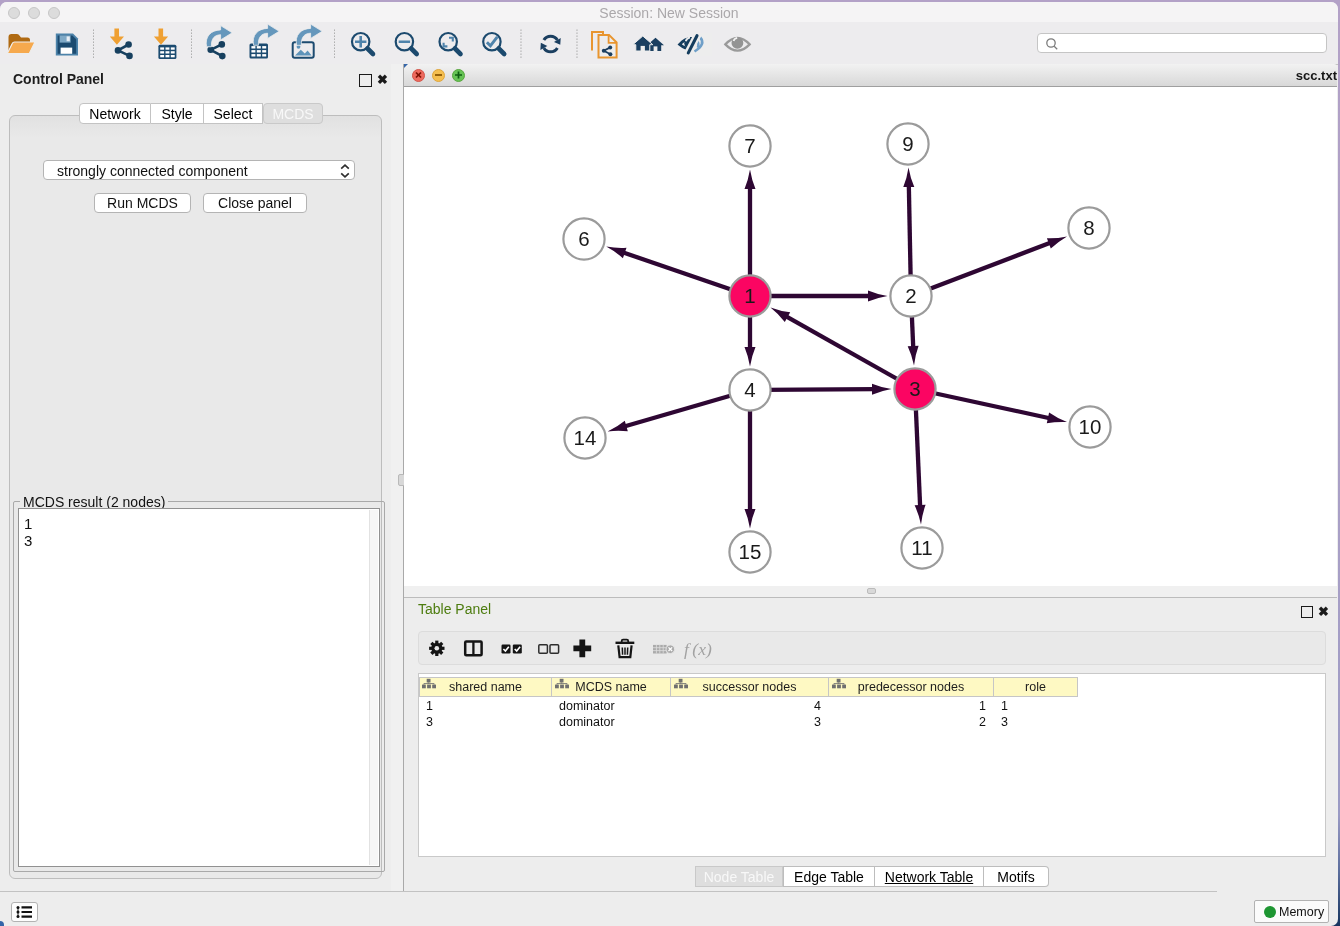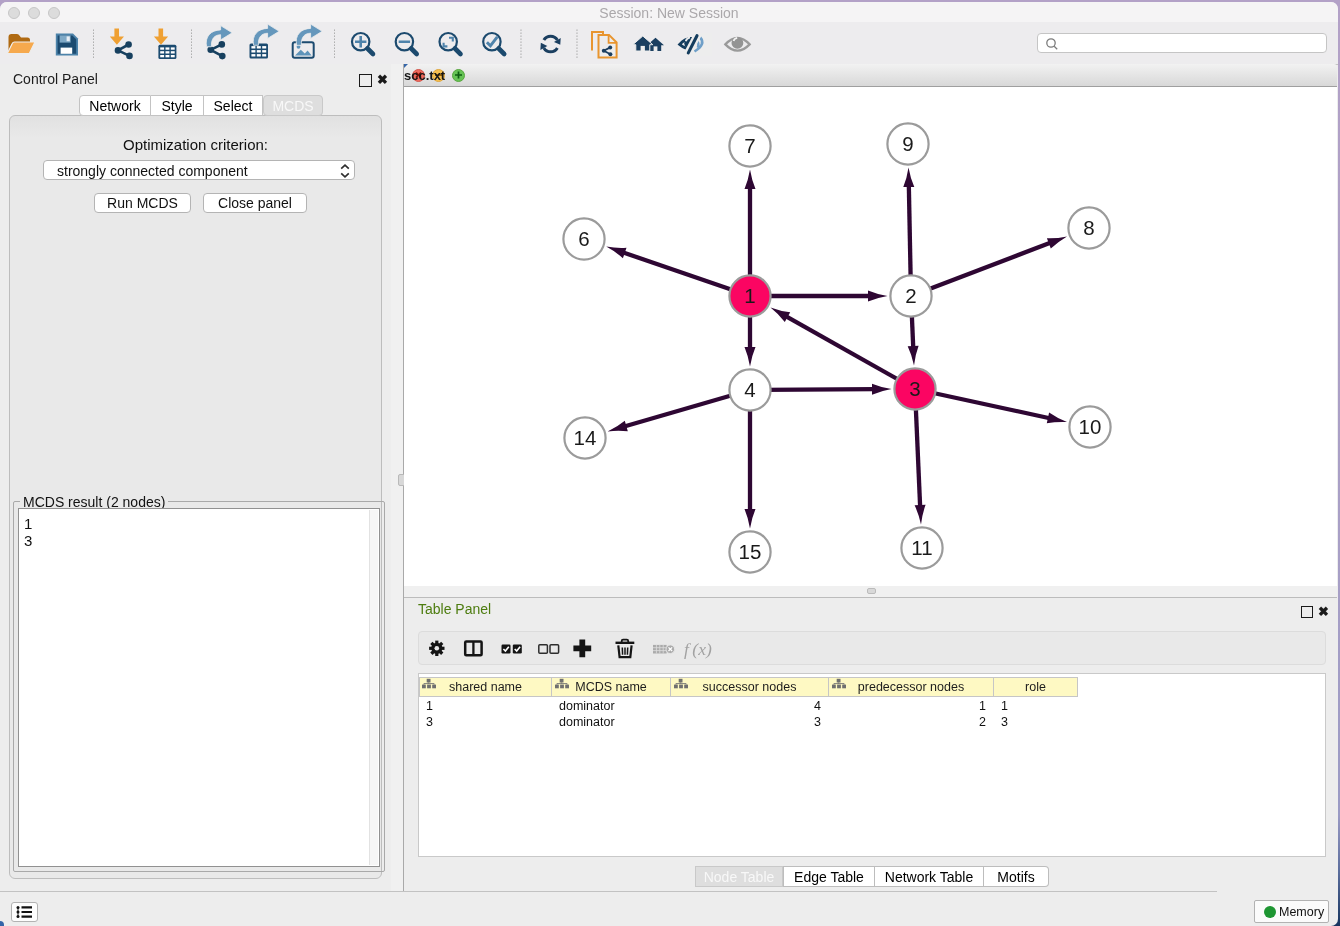--- a/index.html
+++ b/index.html
@@ -14,25 +14,25 @@
   .tl{position:absolute;top:4.5px;width:12px;height:12px;border-radius:50%;
       background:#dcdcdc;border:1px solid #c6c6c6;box-sizing:border-box;}
   #title-text{position:absolute;top:3px;left:0;width:1338px;text-align:center;
       font-size:14px;color:#aba8ab;}
   
   #toolbar{left:0;top:20px;width:1338px;height:42px;background:#edecee;border-bottom:1px solid #c2c2c2;}
   #searchbox{position:absolute;left:1037px;top:11px;width:290px;height:20px;background:#fff;
       border:1px solid #c5c5c5;border-radius:4px;box-sizing:border-box;}
   
   #cpanel{left:0;top:62px;width:391px;height:827px;background:#ededed;}
-  #cp-title{position:absolute;left:13px;top:7px;font-size:14px;color:#1d1d1d;}
+  #cp-title{position:absolute;left:13px;top:7px;font-size:14px;color:#1d1d1d;font-weight:bold;}
   .wbtn{position:absolute;font-size:12px;color:#1a1a1a;font-weight:bold;}
   .tabs{position:absolute;display:flex;z-index:2;}
   .tab{box-sizing:border-box;height:21px;line-height:20px;background:#fff;border:1px solid #c3c3c3;
-       border-left:none;font-size:14px;color:#000;text-align:center;}
+       border-left:none;font-size:14px;color:#000;text-align:center;margin-top:8px;}
   .tab.first{border-left:1px solid #c3c3c3;border-radius:4px 0 0 4px;}
   .tab.sel{background:#dedede;border:1px solid #c9c9c9;border-radius:4px;color:#f8f8f8;}
   #cp-box{position:absolute;left:9px;top:51px;width:373px;height:764px;box-sizing:border-box;
       background:linear-gradient(#e1e1e1, #e9e9e9 22px,#e9e9e9);border:1px solid #bdbdbd;border-radius:6px;}
   #opt-label{position:absolute;left:0;top:72px;width:100%;text-align:center;font-size:15px;color:#111;}
   #dropdown{position:absolute;left:43px;top:96px;width:312px;height:20px;background:#fff;
       border:1px solid #b4b4b4;border-radius:4px;box-sizing:border-box;}
   #dropdown span{position:absolute;left:13px;top:2px;font-size:14px;color:#111;}
   .macbtn{position:absolute;height:20px;background:#fff;border:1px solid #b4b4b4;border-radius:4px;
       box-sizing:border-box;font-size:14px;color:#111;text-align:center;line-height:18px;}
@@ -41,21 +41,21 @@
   #fs-white{position:absolute;left:4px;top:6px;right:4px;bottom:4px;background:#fff;border:1px solid #919191;}
   #fs-scroll{position:absolute;right:1px;top:1px;width:8px;bottom:1px;background:#f6f6f6;border-left:1px solid #e2e2e2;}
   #fs-text{position:absolute;left:5px;top:7px;font-size:15px;line-height:16.5px;color:#111;}
   
   #vdivider{left:391px;top:62px;width:13px;height:827px;background:#f0f0f0;border-right:1px solid #a9a9a9;box-sizing:border-box;}
   #vhandle{position:absolute;left:7px;top:410px;width:9px;height:12px;background:#d8d8d8;border:1px solid #b9b9b9;border-radius:2px;box-sizing:border-box;}
   
   #netwin{left:404px;top:62px;width:933px;height:533px;}
   #net-titlebar{position:absolute;left:0;top:0;width:100%;height:23px;
       background:linear-gradient(#f2f2f2,#d8d8d8);border-bottom:1px solid #9f9f9f;box-sizing:border-box;border-radius:3px 3px 0 0;}
-  #net-title{position:absolute;top:4px;width:100%;text-align:left;font-size:13px;font-weight:bold;color:#161616;}
+  #net-title{position:absolute;top:4px;width:100%;text-align:right;font-size:13px;font-weight:bold;color:#161616;}
   .tl2{position:absolute;top:4.5px;width:13px;height:13px;border-radius:50%;box-sizing:border-box;}
   #net-canvas{position:absolute;left:0;top:23px;width:933px;height:499px;background:#fff;}
   #net-bottom{position:absolute;left:0;top:522px;width:933px;height:11px;background:#f0f0f0;}
   #hhandle{position:absolute;left:463px;top:2px;width:9px;height:6px;background:#d8d8d8;border:1px solid #bbb;border-radius:2px;box-sizing:border-box;}
   
   #tpanel{left:404px;top:595px;width:933px;height:294px;background:#ededed;border-top:1px solid #bcbcbc;box-sizing:border-box;}
   #tp-title{position:absolute;left:14px;top:3px;font-size:14px;color:#4d7c0f;}
   #tp-toolbar{position:absolute;left:14px;top:33px;width:908px;height:34px;background:#e9e9e9;
       border:1px solid #dcdcdc;border-radius:4px;box-sizing:border-box;}
   #tp-table{position:absolute;left:14px;top:75px;width:908px;height:184px;background:#fff;border:1px solid #c9c9c9;box-sizing:border-box;}
@@ -238,21 +238,20 @@
     <div id="cp-title">Control Panel</div>
     <div class="wbtn" style="left:359px;top:10px;width:11px;height:11px;border:1.5px solid #1a1a1a;"></div>
     <div class="wbtn" style="left:377px;top:8px;font-size:13px;">✖</div>
     <div class="tabs" style="left:79px;top:31px;">
       <div class="tab first" style="width:72px;">Network</div>
       <div class="tab" style="width:53px;">Style</div>
       <div class="tab" style="width:59px;">Select</div>
       <div class="tab sel" style="width:60px;">MCDS</div>
     </div>
     <div id="cp-box"></div>
-    <div id="opt-label">Optimization criterion:</div>
     <div id="dropdown">
         <span>strongly connected component</span>
       <svg width="12" height="14" style="position:absolute;right:3px;top:3px;" viewBox="0 0 12 14">
         <path d="M2.2 4.6 L6 1.2 L9.8 4.6" fill="none" stroke="#2e2e2e" stroke-width="1.7"></path>
         <path d="M2.2 9.4 L6 12.8 L9.8 9.4" fill="none" stroke="#2e2e2e" stroke-width="1.7"></path>
       </svg>
     </div>
     <div class="macbtn" style="left:94px;top:129px;width:97px;">Run MCDS</div>
     <div class="macbtn" style="left:203px;top:129px;width:104px;">Close panel</div>
     <div id="fieldset">
@@ -457,21 +456,21 @@
       <div class="td" style="left:582px;top:24px;">1</div>
       <div class="td" style="left:7px;top:40px;">3</div>
       <div class="td" style="left:140px;top:40px;">dominator</div>
       <div class="td" style="left:252px;top:40px;width:150px;text-align:right;">3</div>
       <div class="td" style="left:410px;top:40px;width:157px;text-align:right;">2</div>
       <div class="td" style="left:582px;top:40px;">3</div>
     </div>
     <div class="tabs2">
       <div class="tab2 sel" style="width:88px;">Node Table</div>
       <div class="tab2" style="width:92px;border-left:1px solid #bdbdbd;">Edge Table</div>
-      <div class="tab2" style="width:109px;">Network Table</div>
+      <div class="tab2" style="width:109px;text-decoration:underline;">Network Table</div>
       <div class="tab2 last" style="width:65px;">Motifs</div>
     </div>
   </div>
 
   <div class="abs" id="statusbar">
     <div id="listbtn">
       <svg width="25" height="18" viewBox="0 0 25 18" style="position:absolute;left:0;top:0;">
         <line x1="6" y1="4" x2="6" y2="14" stroke="#111" stroke-width="0.9"></line>
         <g fill="#111">
           <circle cx="6" cy="4.4" r="1.5"></circle>

